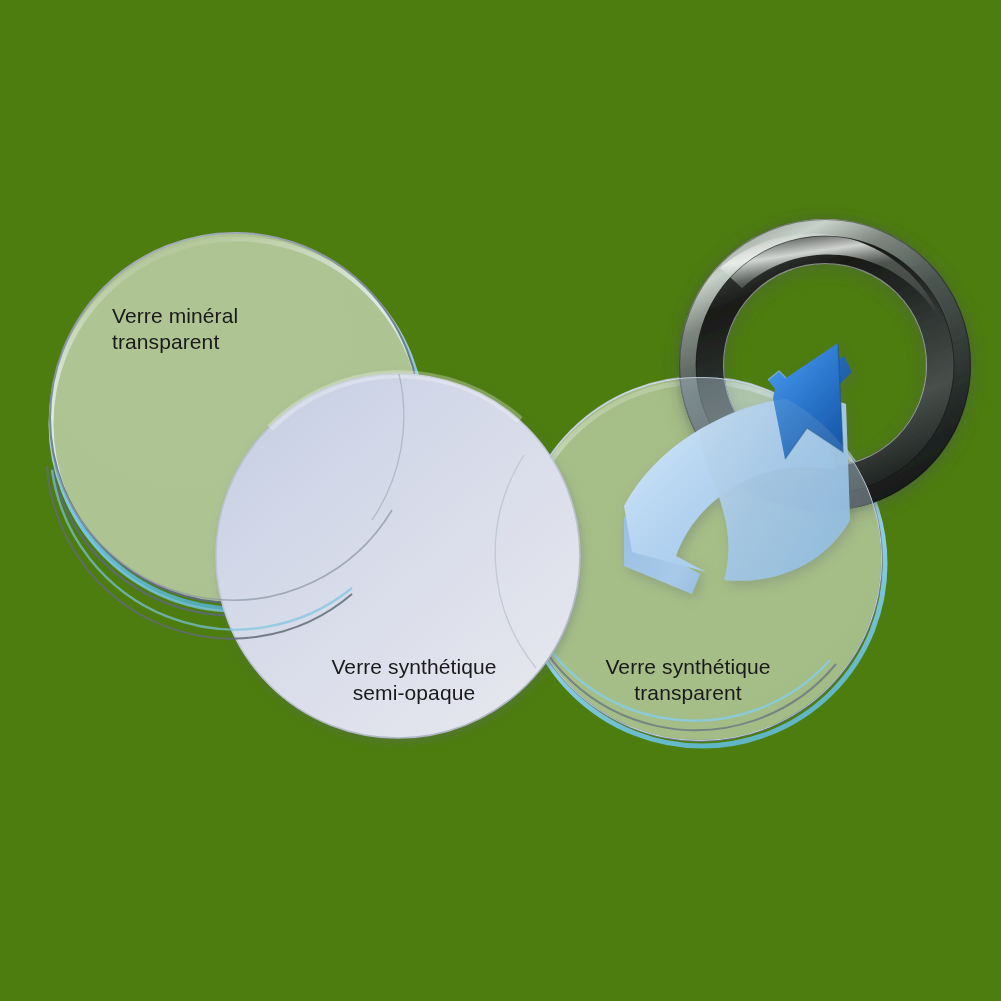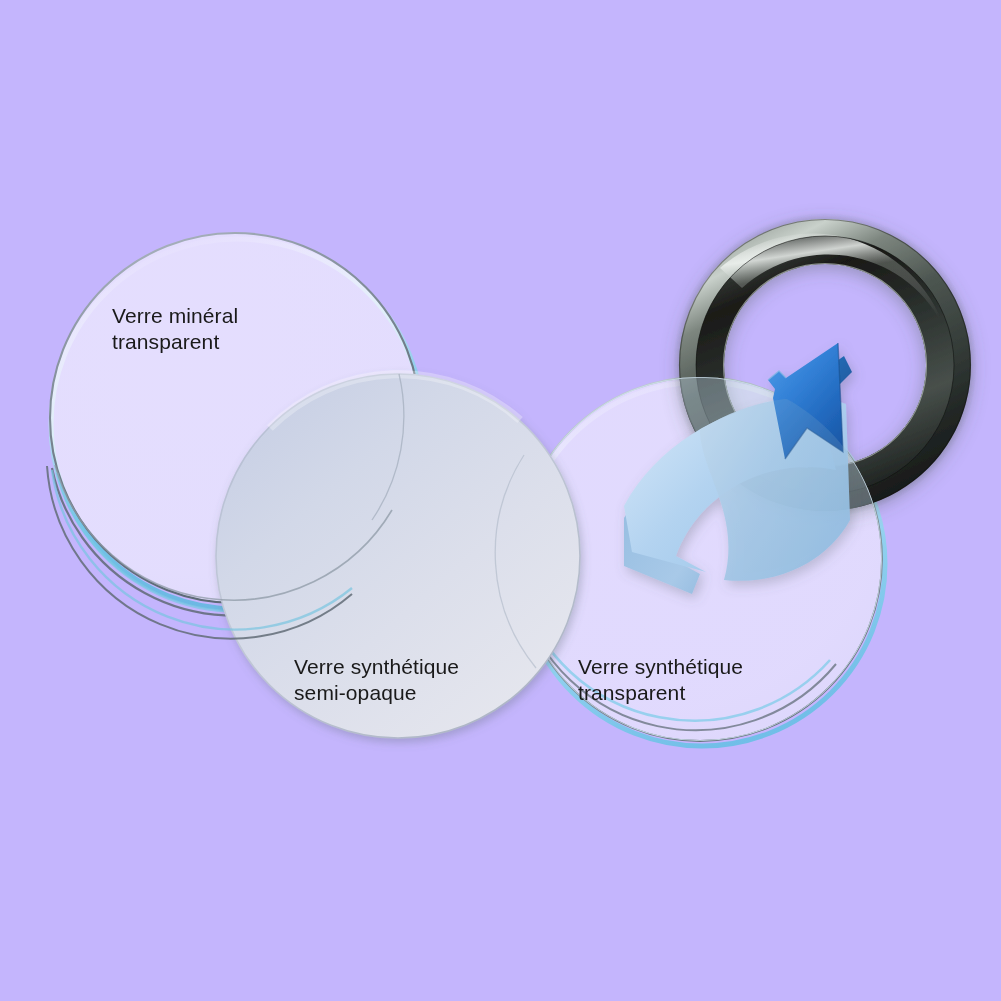--- a/index.html
+++ b/index.html
@@ -7,37 +7,37 @@
     padding: 0;
     background: #ffffff;
   }
   body {
     font-family: "Liberation Sans", sans-serif;
   }
   #stage {
     position: relative;
     width: 1001px;
     height: 1001px;
-    background: #c4b5fd;
+    background: #4d7c0f;
     overflow: hidden;
   }
   #scene {
     position: absolute;
     inset: 0;
     width: 1001px;
     height: 1001px;
   }
   .label {
     position: absolute;
     color: #1a1a1a;
     font-family: "Liberation Sans", sans-serif;
     font-size: 21px;
     line-height: 26px;
     letter-spacing: 0.1px;
-    text-align: left;
+    text-align: center;
     white-space: pre-line;
     pointer-events: none;
     user-select: none;
   }
   #label-mineral {
     left: 112px;
     top: 303px;
     width: 230px;
     text-align: left;
   }

